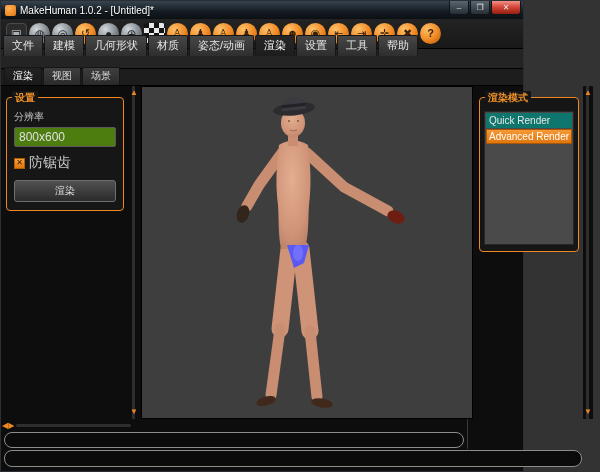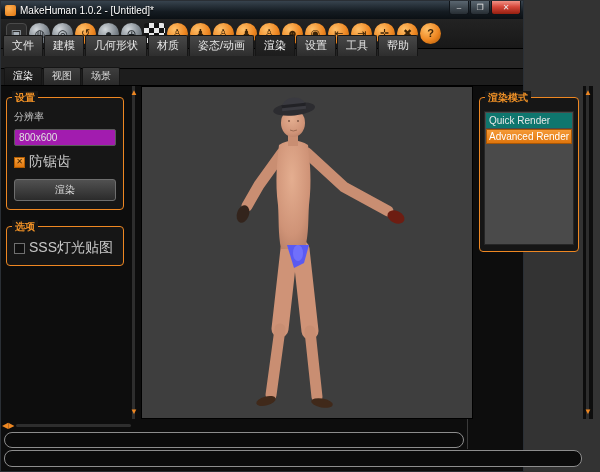--- a/index.html
+++ b/index.html
@@ -36,21 +36,21 @@
   
   .main { flex:1; display:flex; flex-direction:column; background:#0d0d0d; }
   .panels-row { height:333px; flex:0 0 333px; display:flex; }
 
   .left-panel { width:128px; flex:0 0 128px; padding:2px 5px; }
   .right-panel { width:108px; flex:0 0 108px; padding:2px 4px; }
 
   .groupbox { position:relative; border:1px solid #ee8722; border-radius:4px; padding:11px 7px 8px; margin-top:9px; background:#161616; }
   .group-title { position:absolute; top:-7px; left:5px; background:#161616; padding:0 3px; color:#f09126; font-size:10px; font-weight:bold; }
   .field-label { color:#c8c8c8; font-size:10px; margin:1px 0 3px;font-family:Liberation Mono, monospace; }
-  .text-input { width:100%; background:#a21caf; border:1px solid #5a5a5a; border-radius:2px; color:#e0e0e0; font-size:10px; padding:2px 4px; font-family:"Liberation Sans","DejaVu Sans",sans-serif; }
+  .text-input { width:100%; background:#4d7c0f; border:1px solid #5a5a5a; border-radius:2px; color:#e0e0e0; font-size:12px; padding:2px 4px; font-family:"Liberation Sans","DejaVu Sans",sans-serif; }
   .check-row { display:flex; align-items:center; margin-top:7px; }
   .checkbox { width:11px; height:11px; border:1px solid #6f6f6f; background:#101010; display:inline-flex; align-items:center; justify-content:center; font-size:8px; line-height:1; color:transparent; flex:0 0 11px; }
   .checkbox.checked { background:linear-gradient(#f8a23d,#e0760d); border-color:#b35c00; color:#3a2000; font-weight:bold; }
   .check-label { color:#c8c8c8; font-size:14px; margin-left:4px; white-space:nowrap; }
   .btn { margin-top:8px; background:linear-gradient(#515151,#2b2b2b); border:1px solid #6e6e6e; border-radius:3px; color:#dedede; font-size:10px; text-align:center; padding:3px 0; }
 
   
   .v-scroll { width:10px; flex:0 0 10px; display:flex; flex-direction:column; justify-content:space-between; align-items:center; padding:3px 0; background:linear-gradient(to right, #0d0d0d 3px, #2e2e2e 3px, #2e2e2e 6px, #0d0d0d 6px); }
   .scroll-arrow { color:#ee8722; font-size:8px; line-height:1; }
 
@@ -133,27 +133,20 @@
         <div class="groupbox">
           <div class="group-title">设置</div>
           <div class="field-label">分辨率</div>
           <input class="text-input" value="800x600" style="">
           <div class="check-row">
             <span class="checkbox checked">✕</span>
             <span class="check-label">防锯齿</span>
           </div>
           <div class="btn">渲染</div>
         </div>
-        <div class="groupbox" style="margin-top:16px;">
-          <div class="group-title">选项</div>
-          <div class="check-row" style="margin-top:1px;">
-            <span class="checkbox"></span>
-            <span class="check-label">SSS灯光贴图</span>
-          </div>
-        </div>
       </div>
 
       <div class="v-scroll">
         <span class="scroll-arrow">▲</span>
         <span class="scroll-arrow">▼</span>
       </div>
 
       <div class="viewport-wrap">
         <div class="viewport">
           <svg width="330" height="331" viewBox="0 0 330 331">

